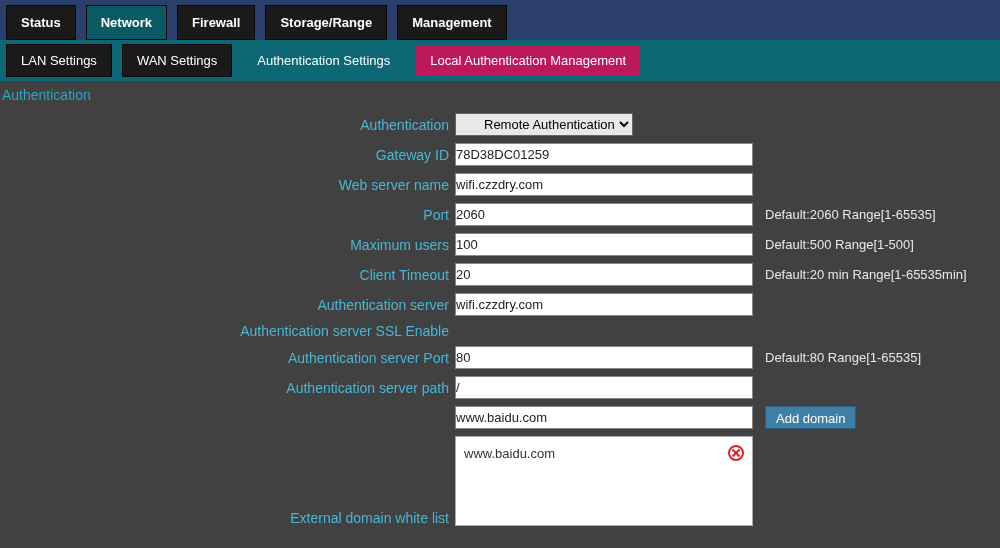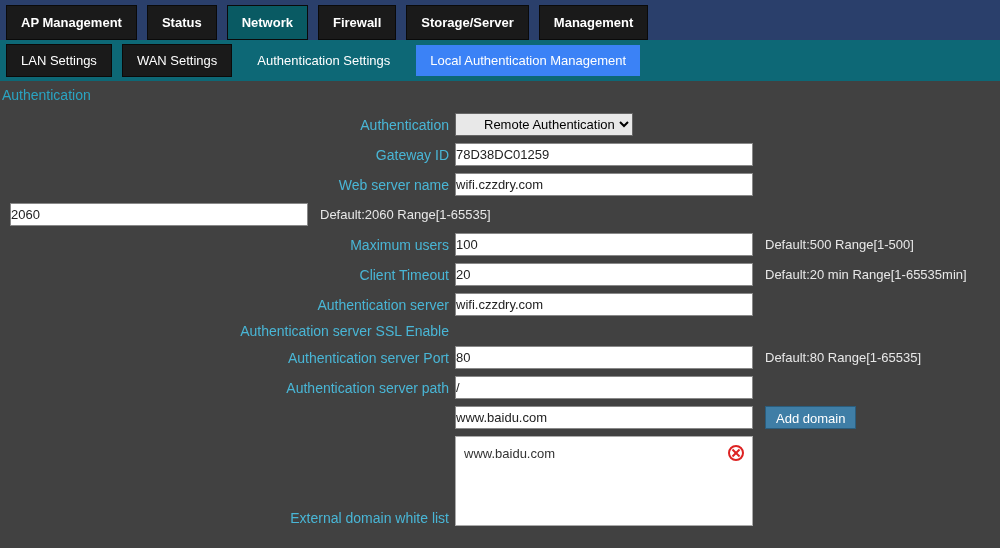--- a/index.html
+++ b/index.html
@@ -137,33 +137,32 @@
     height: 2px;
     background: #d22;
   }
   .remove-icon::before { transform: rotate(45deg); }
   .remove-icon::after  { transform: rotate(-45deg); }
 </style>
 </head>
 <body>
 
 <div class="topbar">
-  <div class="toptab">AP Management</div>
   <div class="toptab">Status</div>
   <div class="toptab active">Network</div>
   <div class="toptab">Firewall</div>
-  <div class="toptab">Storage/Server</div>
+  <div class="toptab">Storage/Range</div>
   <div class="toptab">Management</div>
 </div>
 
 <div class="subbar">
   <div class="subtab">LAN Settings</div>
   <div class="subtab">WAN Settings</div>
   <div class="subtab active">Authentication Settings</div>
-  <div class="subtab" style="background:#3b82f6;border-color:#0d6876">Local Authentication Management</div>
+  <div class="subtab" style="background:#be185d;border-color:#0d6876">Local Authentication Management</div>
 </div>
 
 <div class="section-title">Authentication</div>
 
 <div class="form-area">
 
   <div class="form-row">
     <div class="form-label">Authentication</div>
     <div class="form-input-wrap">
       <select>
@@ -180,20 +179,21 @@
   </div>
 
   <div class="form-row">
     <div class="form-label">Web server name</div>
     <div class="form-input-wrap">
       <input type="text" value="wifi.czzdry.com" style="">
     </div>
   </div>
 
   <div class="form-row">
+    <div class="form-label">Port</div>
     <div class="form-input-wrap">
       <input type="text" value="2060" style="">
     </div>
     <div class="form-extra">Default:2060 Range[1-65535]</div>
   </div>
 
   <div class="form-row">
     <div class="form-label">Maximum users</div>
     <div class="form-input-wrap">
       <input type="text" value="100" style="">

